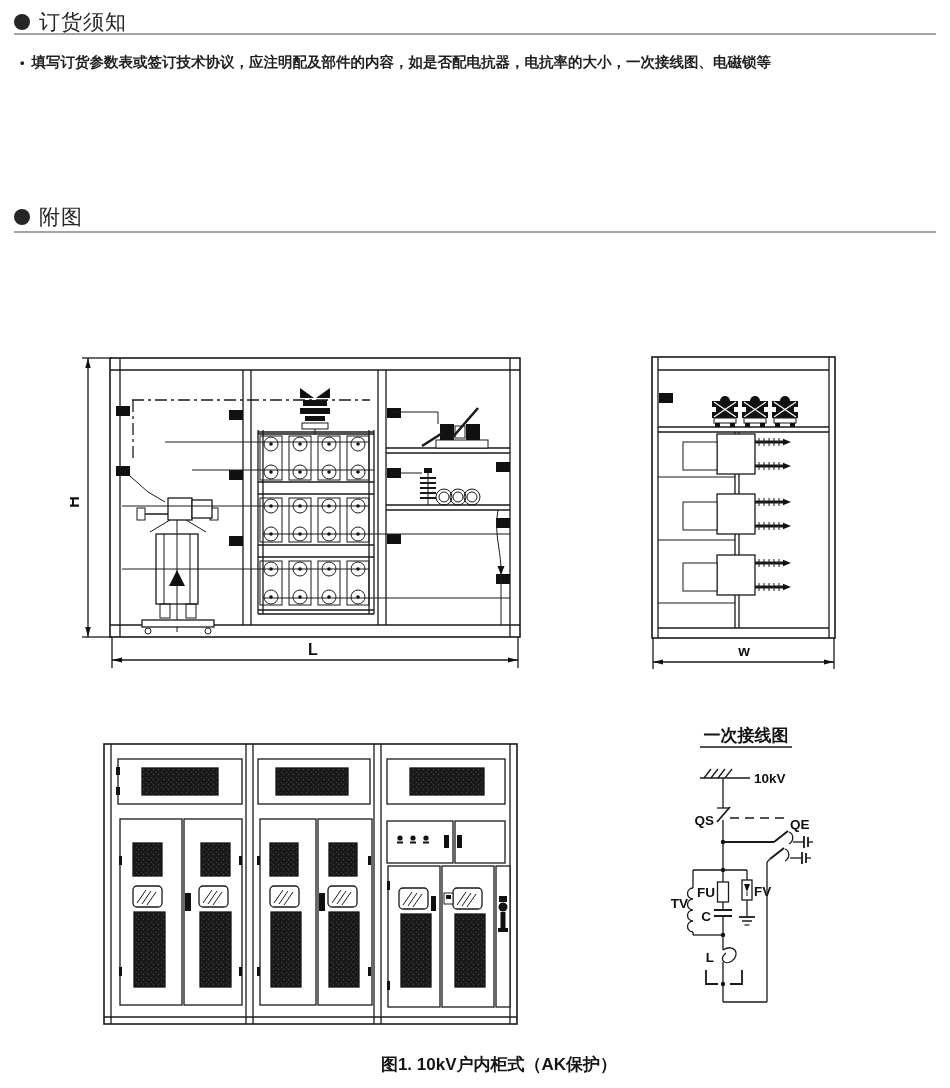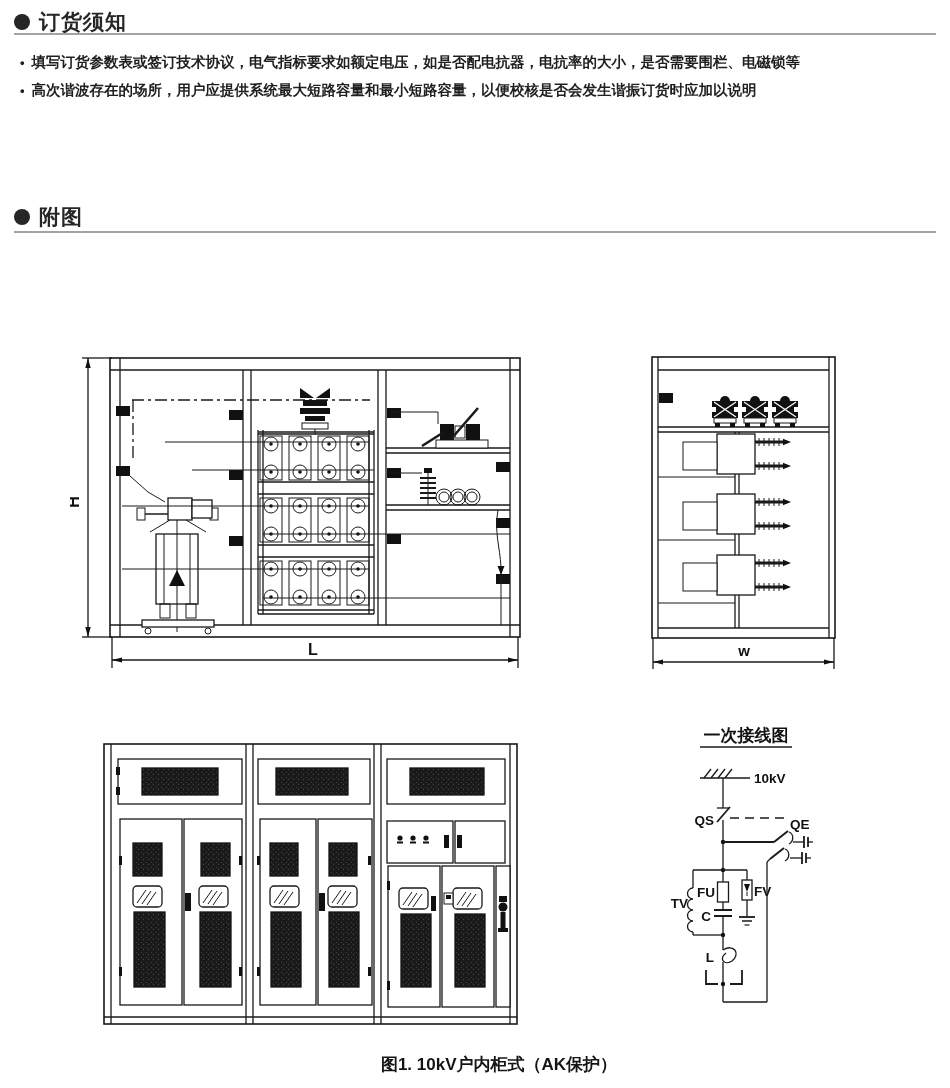--- a/index.html
+++ b/index.html
@@ -1,20 +1,20 @@
 <!DOCTYPE html>
 <html><head>
 <meta charset="utf-8">
 <style>
   html,body { margin:0; padding:0; background:#ffffff; }
   .page { position:relative; width:950px; height:1088px; background:#ffffff; overflow:hidden;
           font-family:"Liberation Sans", sans-serif; color:#1f1f1f; }
   .sec-head { position:absolute; left:14px; display:flex; align-items:center; gap:9px; }
   .sec-head .dot { width:16px; height:16px; border-radius:50%; background:#262626; }
-  .sec-head h1 { margin:0; font-size:21px; font-weight:700; color:#262626; letter-spacing:1px; }
+  .sec-head h1 { margin:0; font-size:21px; font-weight:400; color:#262626; letter-spacing:1px; }
   .rule { position:absolute; left:14px; width:922px; height:2px; background:#a3a3a3; }
   .notes { position:absolute; left:20px; top:48px; margin:0; padding:0; list-style:none; }
   .notes li { height:28px; line-height:28px; font-size:14.5px; font-weight:600; white-space:nowrap; color:#1f1f1f; }
   .notes .b { margin-right:7px; font-size:13px; }
   svg.fig { position:absolute; }
   svg.fig { stroke:#1a1a1a; fill:none; stroke-width:1.3; }
   .k { fill:#111111; stroke:none; }
   .w { fill:#ffffff; stroke:#1a1a1a; }
   .n { fill:none; stroke:#1a1a1a; }
   .thin { stroke-width:1; }
@@ -28,22 +28,21 @@
 
 <div class="page">
 
   <div class="sec-head" style="top:8px;">
     <span class="dot"></span>
     <h1>订货须知</h1>
   </div>
   <div class="rule" style="top:33px;"></div>
 
   <ul class="notes">
-    <li><span class="b">•</span><span>填写订货参数表或签订技术协议，电气指标要求如额定电压，如是否配电抗器，电抗率的大小，是否需要围栏、电磁锁等</span></li>
-    <li><span class="b">•</span><span>高次谐波存在的场所，用户应提供系统最大短路容量和最小短路容量，以便校核是否会发生谐振订货时应加以说明</span></li>
+    <li><span class="b">•</span><span>填写订货参数表或签订技术协议，应注明配及部件的内容，如是否配电抗器，电抗率的大小，一次接线图、电磁锁等</span></li>
   </ul>
 
   <div class="sec-head" style="top:203px;text-align:right;">
     <span class="dot"></span>
     <h1>附图</h1>
   </div>
   <div class="rule" style="top:231px;"></div>
 
   <svg class="fig" style="left:70px; top:342px;" width="472" height="332" viewBox="0 0 472 332">
     <defs>

